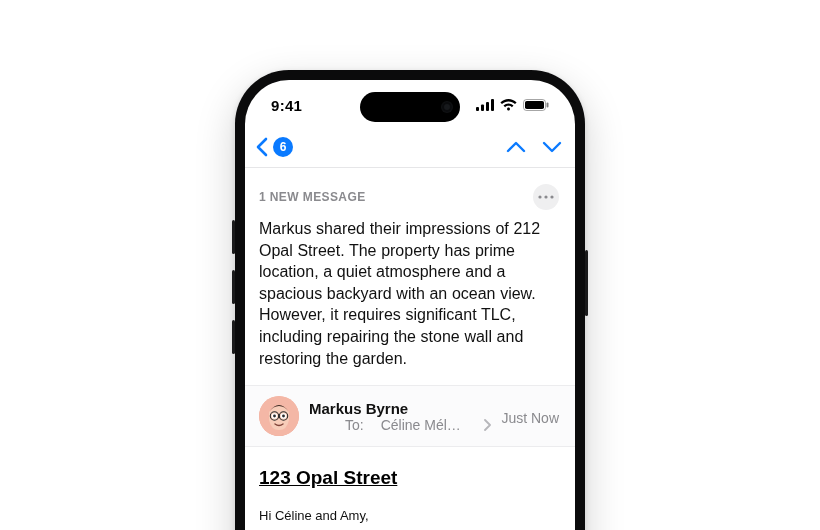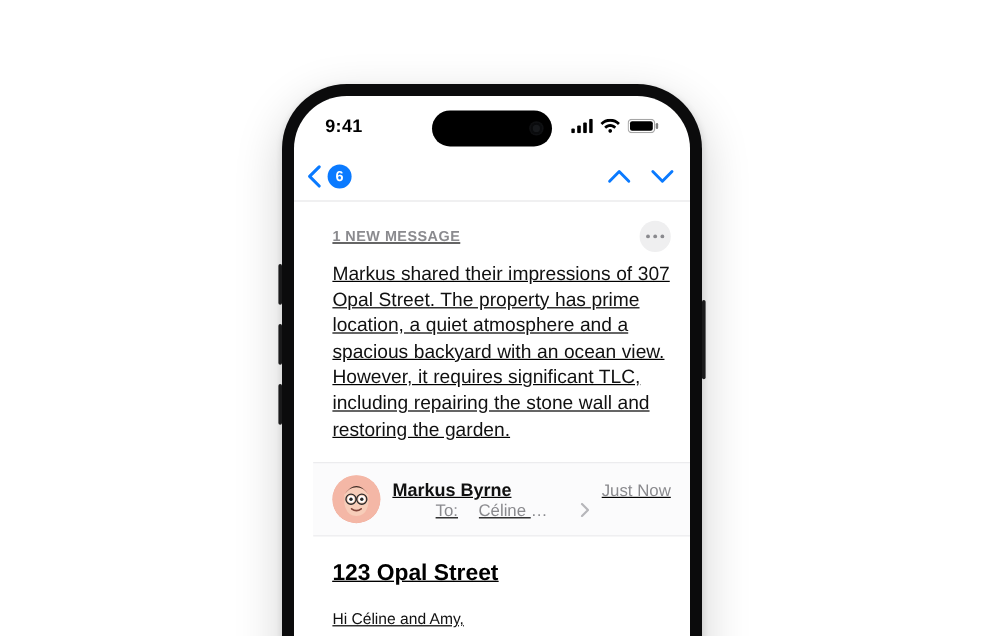--- a/index.html
+++ b/index.html
@@ -72,21 +72,21 @@
   .nav .left { display:flex; align-items:center; gap:2px; }
   .nav .right { display:flex; align-items:center; gap:14px; }
   .badge {
     min-width:20px; height:20px; padding:0 6px;
     background:#0a7aff; color:#fff; border-radius:10px;
     font-size:12px; font-weight:600; display:flex; align-items:center; justify-content:center;
   }
   .chev { display:inline-flex; }
 
   
-  .content { padding: 12px 16px 0 32px; text-decoration: underline; }
+  .content { padding: 12px 16px 0 14px; }
   .flag-row { display:flex; align-items:center; justify-content:space-between; margin-top:4px; }
   .flag { font-size:12px; font-weight:600; letter-spacing:0.4px; color:#8a8a8e; }
   .more {
     width:26px; height:26px; border-radius:50%; background:#efeff0;
     display:flex; align-items:center; justify-content:center;
   }
   .summary {
     margin-top:8px;
     font-size:16px; line-height:1.35; color:#111;
     word-spacing: 0.2px;
@@ -106,21 +106,21 @@
     background: radial-gradient(circle at 50% 40%, #ffd9c9 0%, #f3b2a0 55%, #e88c7a 100%);
     display:flex; align-items:center; justify-content:center;
     overflow:hidden;
     flex:0 0 auto;
   }
   .sender-mid { flex:1 1 auto; min-width:0; }
   .sender-name { font-size:15px; font-weight:600; color:#111; }
   .sender-to { font-size:14px; color:#8a8a8e; display:flex; align-items:center; gap:17px;margin-left:36px; }
   .sender-to .lbl { color:#8a8a8e; }
   .sender-to .names { color:#8a8a8e; white-space:nowrap; overflow:hidden; text-overflow:ellipsis; max-width: 170px; }
-  .when { font-size:14px; color:#8a8a8e; flex:0 0 auto; align-self:flex-start; margin-top:4px;text-align:center; }
+  .when { font-size:14px; color:#8a8a8e; flex:0 0 auto; align-self:flex-start; margin-top:14px;text-align:center; }
 
   
   .subject { font-size:19px; font-weight:700; text-decoration: underline; margin-top:20px; }
   .body-text { margin-top:18px; font-size:13px; line-height:1.45; color:#111; }
   .body-text p { margin-bottom:14px; }
 
   
   svg { display:block; }
 </style>
 </head>
@@ -197,21 +197,21 @@
             <svg width="16" height="4" viewBox="0 0 16 4">
                 <g fill="#8a8a8e">
                   <circle cx="2" cy="2" r="1.6"></circle>
                   <circle cx="8" cy="2" r="1.6"></circle>
                   <circle cx="14" cy="2" r="1.6"></circle>
                 </g>
               </svg>
           </div>
         </div>
 
-        <div class="summary">Markus shared their impressions of 307 Opal Street. The property has prime location, a quiet atmosphere and a spacious backyard with an ocean view. However, it requires significant TLC, including repairing the stone wall and restoring the garden.</div>
+        <div class="summary">Markus shared their impressions of 212 Opal Street. The property has prime location, a quiet atmosphere and a spacious backyard with an ocean view. However, it requires significant TLC, including repairing the stone wall and restoring the garden.</div>
 
         <div class="sender">
           <div class="avatar">
             <svg width="40" height="40" viewBox="0 0 40 40">
               <circle cx="20" cy="20" r="20" fill="#f4b7a6"></circle>
               <path d="M10 16 Q20 4 30 16 L30 24 Q28 34 20 34 Q12 34 10 24 Z" fill="#f7cdb9"></path>
               <path d="M10 16 Q20 2 30 16 Q26 10 20 10 Q14 10 10 16 Z" fill="#3b2a22"></path>
               <circle cx="15.5" cy="20" r="2.8" fill="#fff"></circle>
                 <circle cx="15.5" cy="20" r="1.4" fill="#2a2a2a"></circle>
               <circle cx="24.5" cy="20" r="2.8" fill="#fff"></circle>

